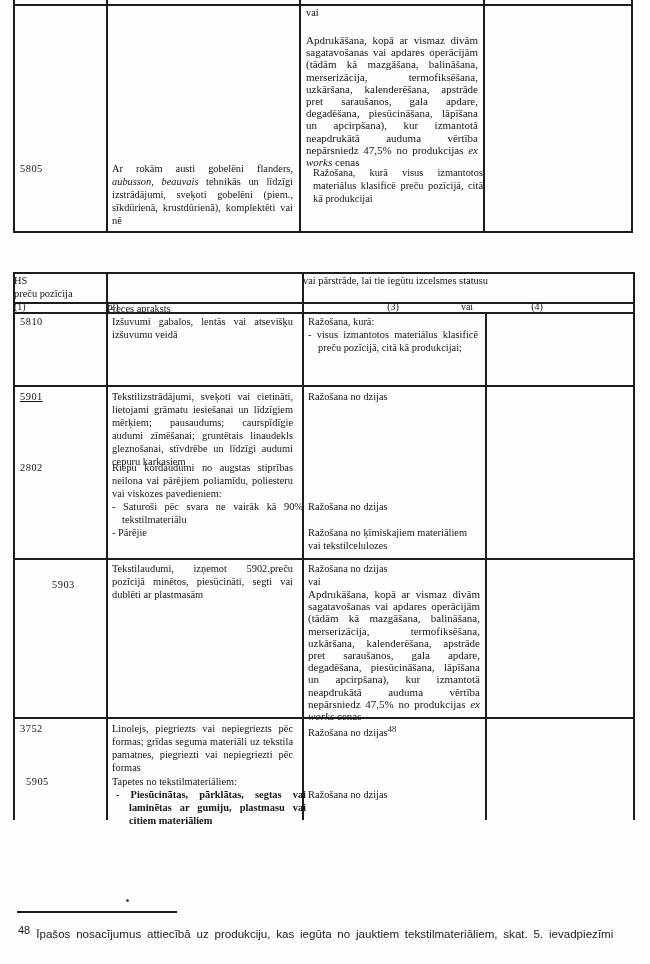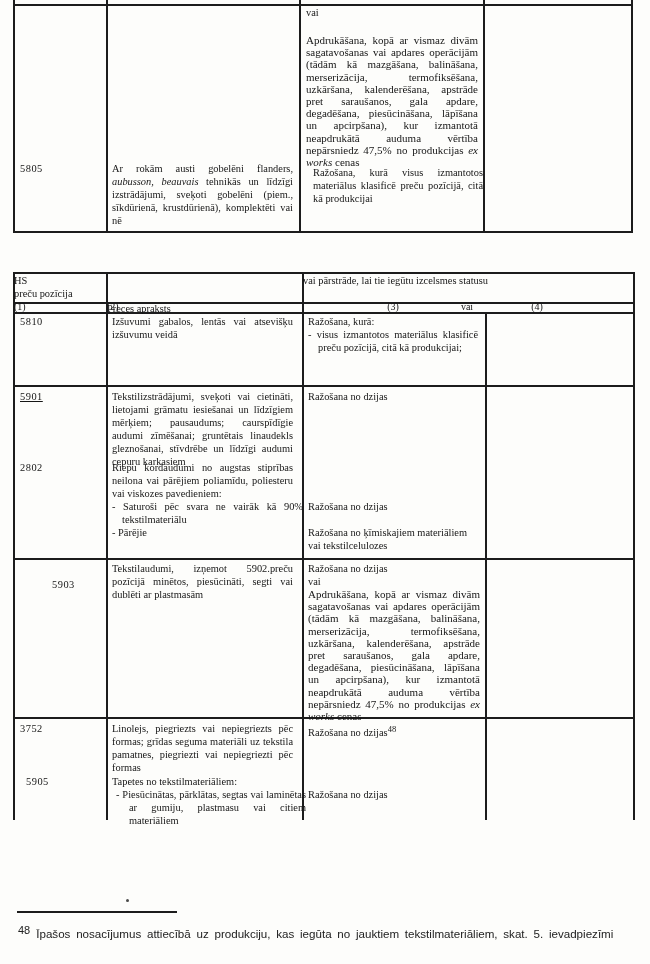--- a/index.html
+++ b/index.html
@@ -107,21 +107,21 @@
     <div class="cell" style="left:308px;top:562px;width:172px;">
       <div>Ražošana no dzijas</div>
       <div>vai</div>
       <div class="just bigpara"><span>Apdrukāšana, kopā ar vismaz divām sagatavošanas vai apdares operācijām (tādām kā mazgāšana, balināšana, merserizācija, termofiksēšana, uzkāršana, kalenderēšana, apstrāde pret saraušanos, gala apdare, degadēšana, piesūcināšana, lāpīšana un apcirpšana), kur izmantotā neapdrukātā auduma vērtība nepārsniedz 47,5% no produkcijas </span><span class="it">ex works</span><span> cenas</span></div>
     </div>
 
     <div class="cell code" style="left:20px;top:722px;width:80px;">3752</div>
     <div class="cell code" style="left:20px;top:775px;width:80px;margin-left:6px;">5905</div>
     <div class="cell just" style="left:112px;top:722px;width:181px;">Linolejs, piegriezts vai nepiegriezts pēc formas; grīdas seguma materiāli uz tekstila pamatnes, piegriezti vai nepiegriezti pēc formas</div>
     <div class="cell" style="left:112px;top:775px;width:181px;">Tapetes no tekstilmateriāliem:</div>
-    <div class="cell just hang2" style="left:116px;top:788px;width:177px;">- Piesūcinātas, pārklātas, segtas vai laminētas ar gumiju, plastmasu vai citiem materiāliem</div>
+    <div class="cell just hang2" style="left:116px;top:788px;width:177px;font-weight:bold;">- Piesūcinātas, pārklātas, segtas vai laminētas ar gumiju, plastmasu vai citiem materiāliem</div>
     <div class="cell" style="left:308px;top:723px;width:172px;"><span>Ražošana no dzijas</span><sup class="ref">48</sup></div>
     <div class="cell" style="left:308px;top:788px;width:172px;">Ražošana no dzijas</div>
   </div>
 
   <div class="speck" style="left:126px;top:899px;width:3px;height:3px;"></div>
   <div class="hl" style="left:17px;top:911px;width:160px;height:2px;"></div>
   <div class="footnote"><span class="fnmark">48</span><span>Īpašos nosacījumus attiecībā uz produkciju, kas iegūta no jauktiem tekstilmateriāliem, skat. 5. ievadpiezīmi</span></div>
 
 </div>
 

